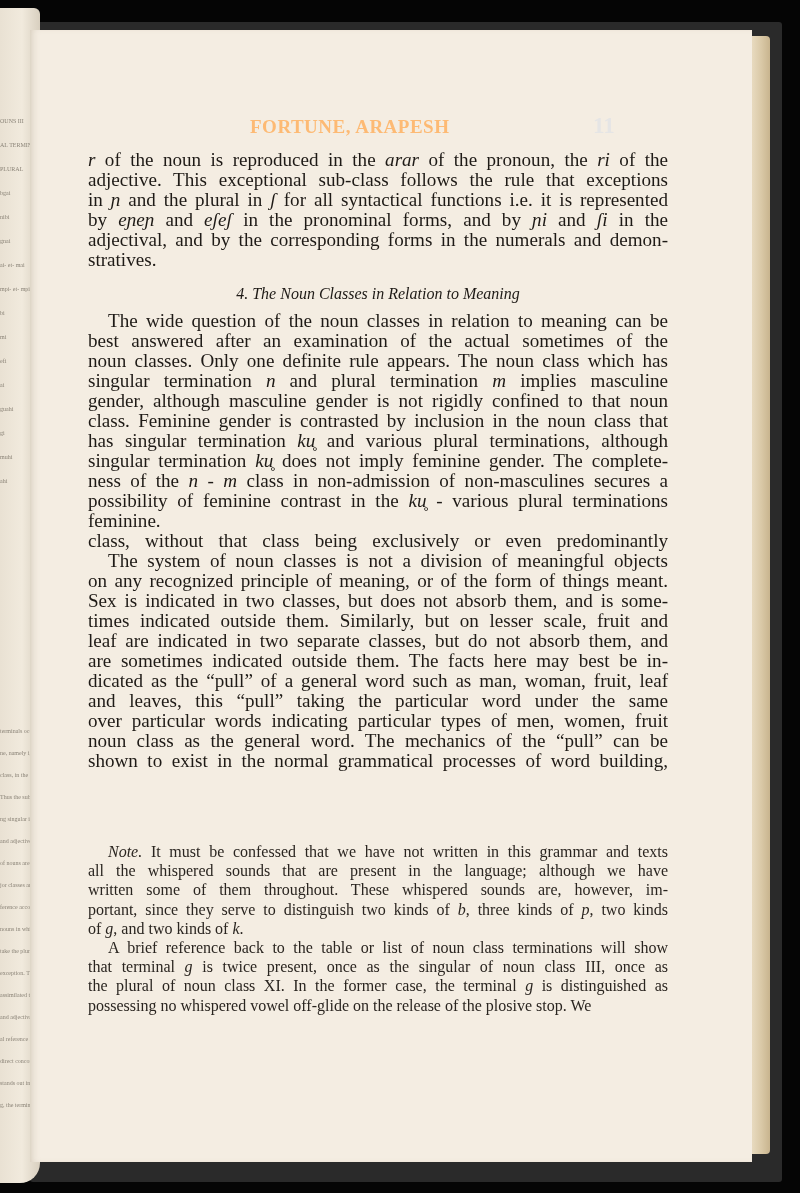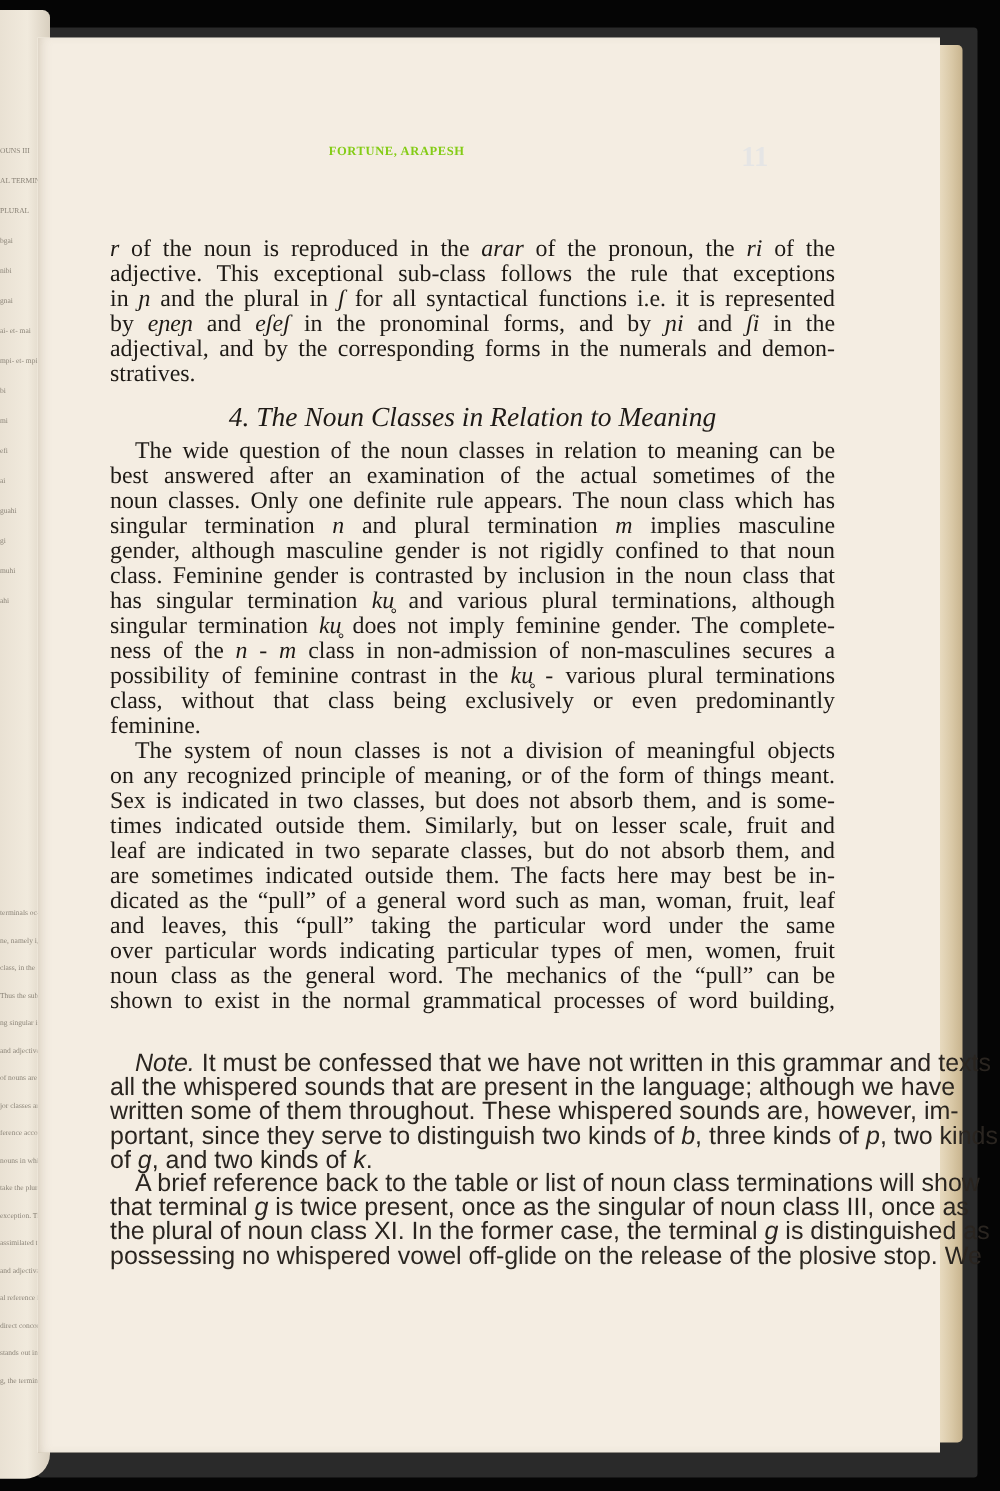--- a/index.html
+++ b/index.html
@@ -27,43 +27,43 @@
     position:absolute; left:742px; top:36px; width:28px; height:1118px;
     background:linear-gradient(90deg,#f0e6d2 0%,#e6d8bc 40%,#d9c8a6 70%,#c8b48e 100%);
     border-radius:0 4px 4px 0;
   }
   .page {
     position:absolute; left:30px; top:30px; width:722px; height:1132px;
     background:#f4ede2;
     box-shadow:inset 6px 0 10px -6px rgba(120,100,70,.35);
   }
   .running-head {
-    position:absolute; left:263px; top:116px;
-    font-family:"Liberation Serif", serif; font-weight:bold; font-size:10px;
-    letter-spacing:.5px; color:#84cc16;
+    position:absolute; left:250px; top:116px;
+    font-family:"Liberation Serif", serif; font-weight:bold; font-size:19px;
+    letter-spacing:.5px; color:#fdba74;
   }
   .page-number {
     position:absolute; left:593px; top:113px;
     font-family:"Liberation Serif", serif; font-weight:bold; font-size:23px;
     color:#e5e5e5;
   }
   .body-text {
     position:absolute; left:88px; top:150px; width:580px;
     font-family:"Liberation Serif", serif; font-size:19.1px; line-height:20px;
-    color:#1e1a16; text-align:justify;margin-top:40px;
+    color:#1e1a16; text-align:justify;
   }
   .line { display:block; text-align:justify; text-align-last:justify; height:20px; white-space:nowrap; }
   .line.last { text-align-last:left; }
   .indent { padding-left:20px; }
   .section-heading {
-    font-style:italic; text-align:center; margin:14px 0 7px 0; font-size:22px;
+    font-style:italic; text-align:center; margin:14px 0 7px 0; font-size:16px;
   }
   .note {
     position:absolute; left:88px; top:842px; width:580px;
-    font-family:Liberation Sans, sans-serif; font-size:20px; line-height:19.2px;
+    font-family:Liberation Serif, serif; font-size:16px; line-height:19.2px;
     color:#2a2520;
   }
   .note .line { height:19.2px; }
   i, em { font-style:italic; }
 </style>
 </head>
 <body>
 
 <div class="cover"></div>
 <div class="page-edges"></div>
@@ -124,22 +124,22 @@
       <span class="line indent">The wide question of the noun classes in relation to meaning can be</span>
       <span class="line">best answered after an examination of the actual sometimes of the</span>
       <span class="line">noun classes. Only one definite rule appears. The noun class which has</span>
       <span class="line">singular termination <i>n</i> and plural termination <i>m</i> implies masculine</span>
       <span class="line">gender, although masculine gender is not rigidly confined to that noun</span>
       <span class="line">class. Feminine gender is contrasted by inclusion in the noun class that</span>
       <span class="line">has singular termination <i>ku̥</i> and various plural terminations, although</span>
       <span class="line">singular termination <i>ku̥</i> does not imply feminine gender. The complete-</span>
       <span class="line">ness of the <i>n</i> - <i>m</i> class in non-admission of non-masculines secures a</span>
       <span class="line">possibility of feminine contrast in the <i>ku̥</i> - various plural terminations</span>
+      <span class="line last">feminine.</span>
       <span class="line">class, without that class being exclusively or even predominantly</span>
-      <span class="line last">feminine.</span>
     </div>
   <div id="p3">
       <span class="line indent">The system of noun classes is not a division of meaningful objects</span>
       <span class="line">on any recognized principle of meaning, or of the form of things meant.</span>
       <span class="line">Sex is indicated in two classes, but does not absorb them, and is some-</span>
       <span class="line">times indicated outside them. Similarly, but on lesser scale, fruit and</span>
       <span class="line">leaf are indicated in two separate classes, but do not absorb them, and</span>
       <span class="line">are sometimes indicated outside them. The facts here may best be in-</span>
       <span class="line">dicated as the “pull” of a general word such as man, woman, fruit, leaf</span>
       <span class="line">and leaves, this “pull” taking the particular word under the same</span>

